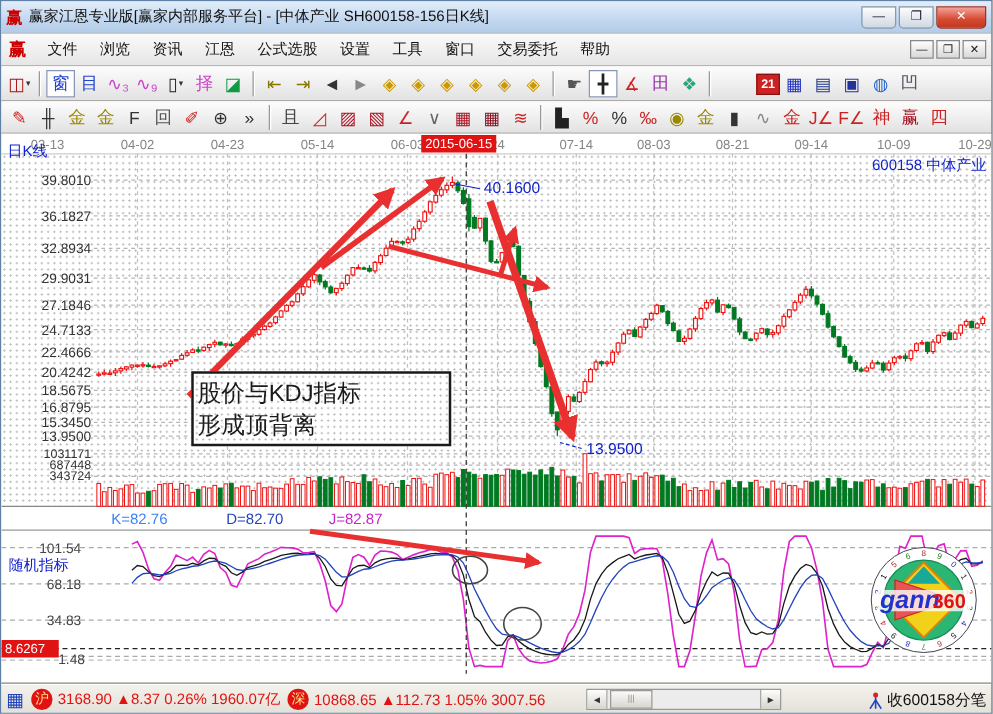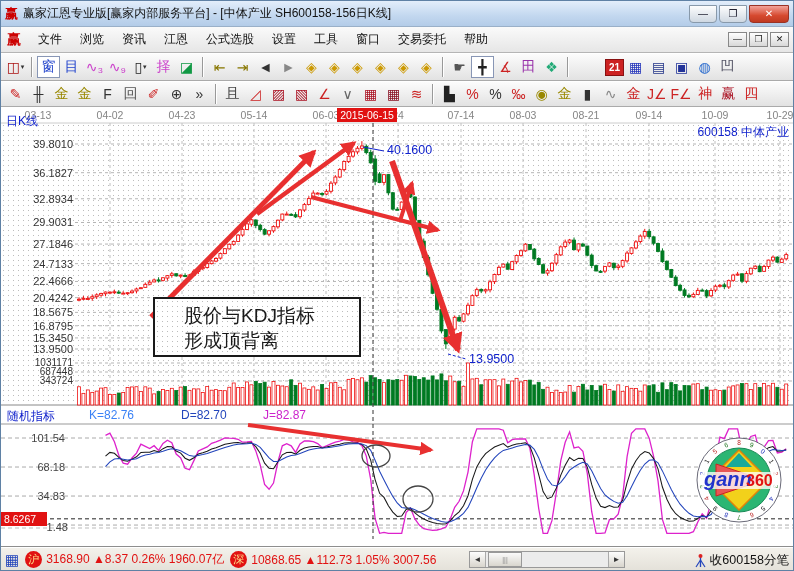--- a/index.html
+++ b/index.html
@@ -27,25 +27,25 @@
   .tbtn.badge{background:#cc2222;color:#fff;font-size:10px;font-weight:bold;min-width:19px;height:17px;border:1px solid #881111;margin-left:32px;}
   .tsep{width:2px;height:20px;border-left:1px solid #999;border-right:1px solid #fff;margin:0 4px;}
   
   #chartarea{position:relative;width:794px;height:439px;background:#fff;overflow:hidden;}
   #dots{position:absolute;left:0;top:16px;width:794px;height:282px;background-image:radial-gradient(circle,#bcbcbc 0.7px,transparent 0.9px);background-size:5px 5px;}
   #chart-svg{position:absolute;left:0;top:0;}
   svg text{font-family:"Liberation Sans","DejaVu Sans",sans-serif;}
   #period-label{position:absolute;left:5px;top:6px;color:#1122cc;font-size:12px;font-weight:normal;}
   #stock-label{position:absolute;right:6px;top:17px;color:#1122cc;font-size:12px;}
   #date-box{position:absolute;left:336px;top:1px;width:60px;height:14px;background:#e11212;color:#fff;font-size:10.5px;text-align:center;line-height:14px;}
-  #anno-box{position:absolute;left:152px;top:190px;width:208px;height:60px;border:2px solid #1a1a1a;background:#fff;background-image:radial-gradient(circle,#bcbcbc 0.7px,transparent 0.9px);background-size:5px 5px;padding:4px 0 0 29px;}
+  #anno-box{position:absolute;left:152px;top:190px;width:208px;height:60px;border:2px solid #1a1a1a;background:#fff;background-image:radial-gradient(circle,#bcbcbc 0.7px,transparent 0.9px);background-size:5px 5px;padding:4px 0 0 3px;}
   #anno-box div{font-size:19px;line-height:25px;color:#1a1a1a;}
   #kdj-header{position:absolute;left:0;top:299px;width:794px;height:18px;}
   #kdj-header span{position:absolute;top:2px;font-size:12px;}
-  #kdj-title{left:6px;color:#1122cc;}
+  #kdj-title{left:6px;color:#1122cc;margin-top:36px;}
   #kdj-k{left:88px;color:#3b82f6;}
   #kdj-d{left:180px;color:#2244bb;}
   #kdj-j{left:262px;color:#cc22cc;}
   #kdj-current{position:absolute;left:0;top:405px;width:46px;height:14px;background:#e11212;color:#fff;font-size:10.5px;line-height:14px;padding-left:3px;}
   
   #statusbar{position:relative;height:26px;background:linear-gradient(#f4f2ec,#e3e0d8);border-top:1px solid #8e8e8e;box-shadow:inset 0 1px 0 #fff;display:flex;align-items:center;padding:0 4px;font-size:12px;}
   .sb-red{color:#e11212;margin-right:6px;white-space:nowrap;}
   .sb-badge{width:17px;height:17px;border-radius:50%;background:#e11212;color:#ffe08a;font-size:11px;line-height:17px;text-align:center;margin-right:4px;flex:none;}
   #sb-table-icon{color:#2244bb;font-size:15px;margin-right:6px;}
   #sb-scroll{position:absolute;left:468px;top:4px;width:156px;height:17px;border:1px solid #999;background:#ececec;display:flex;}

